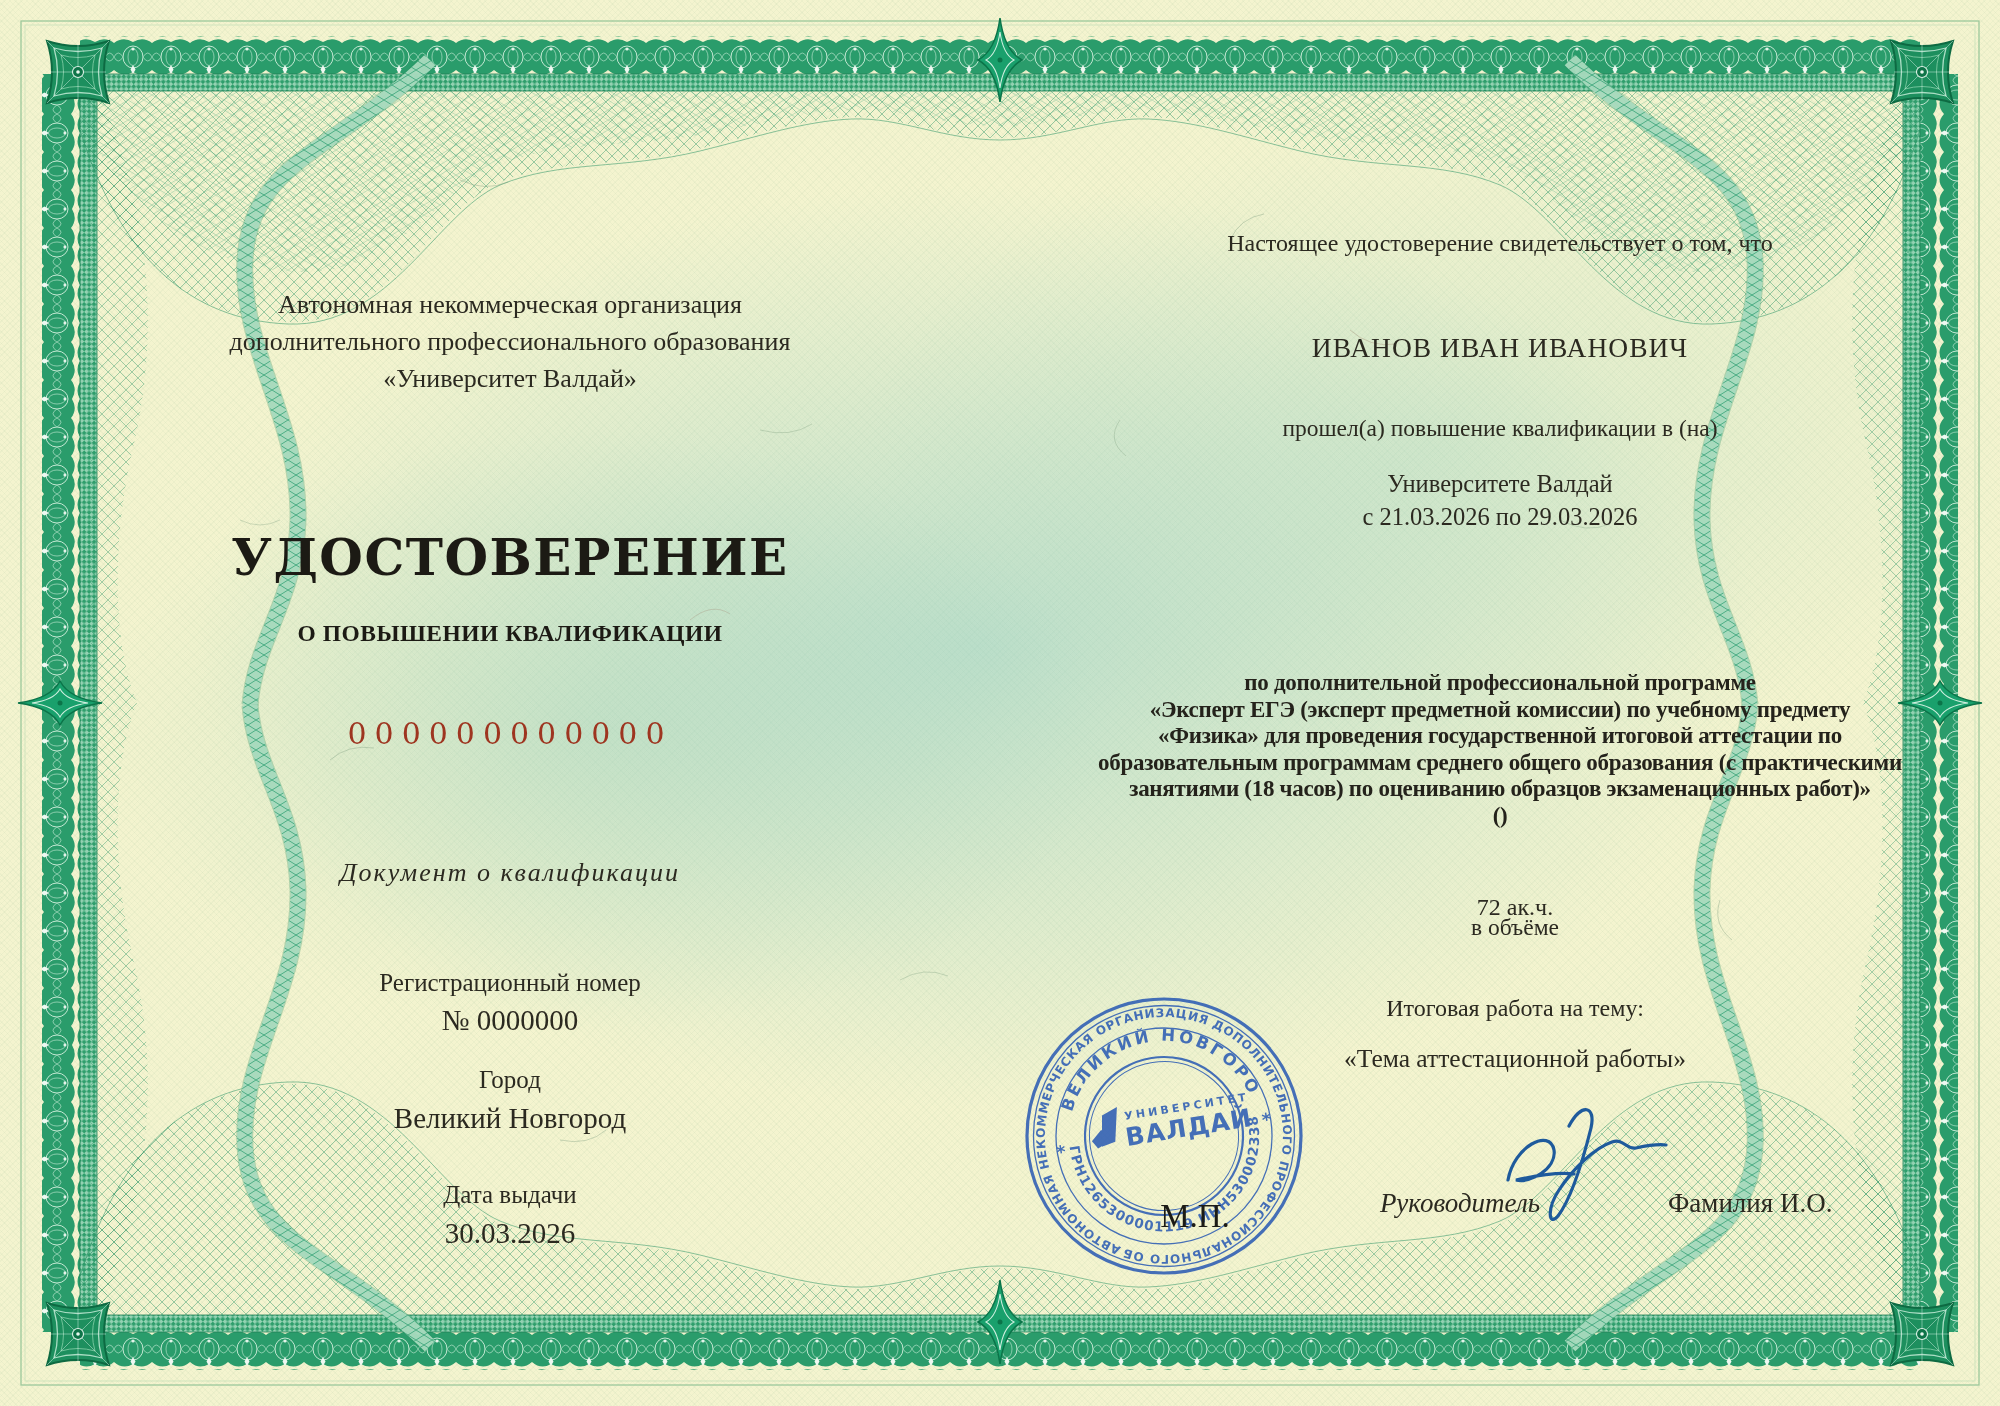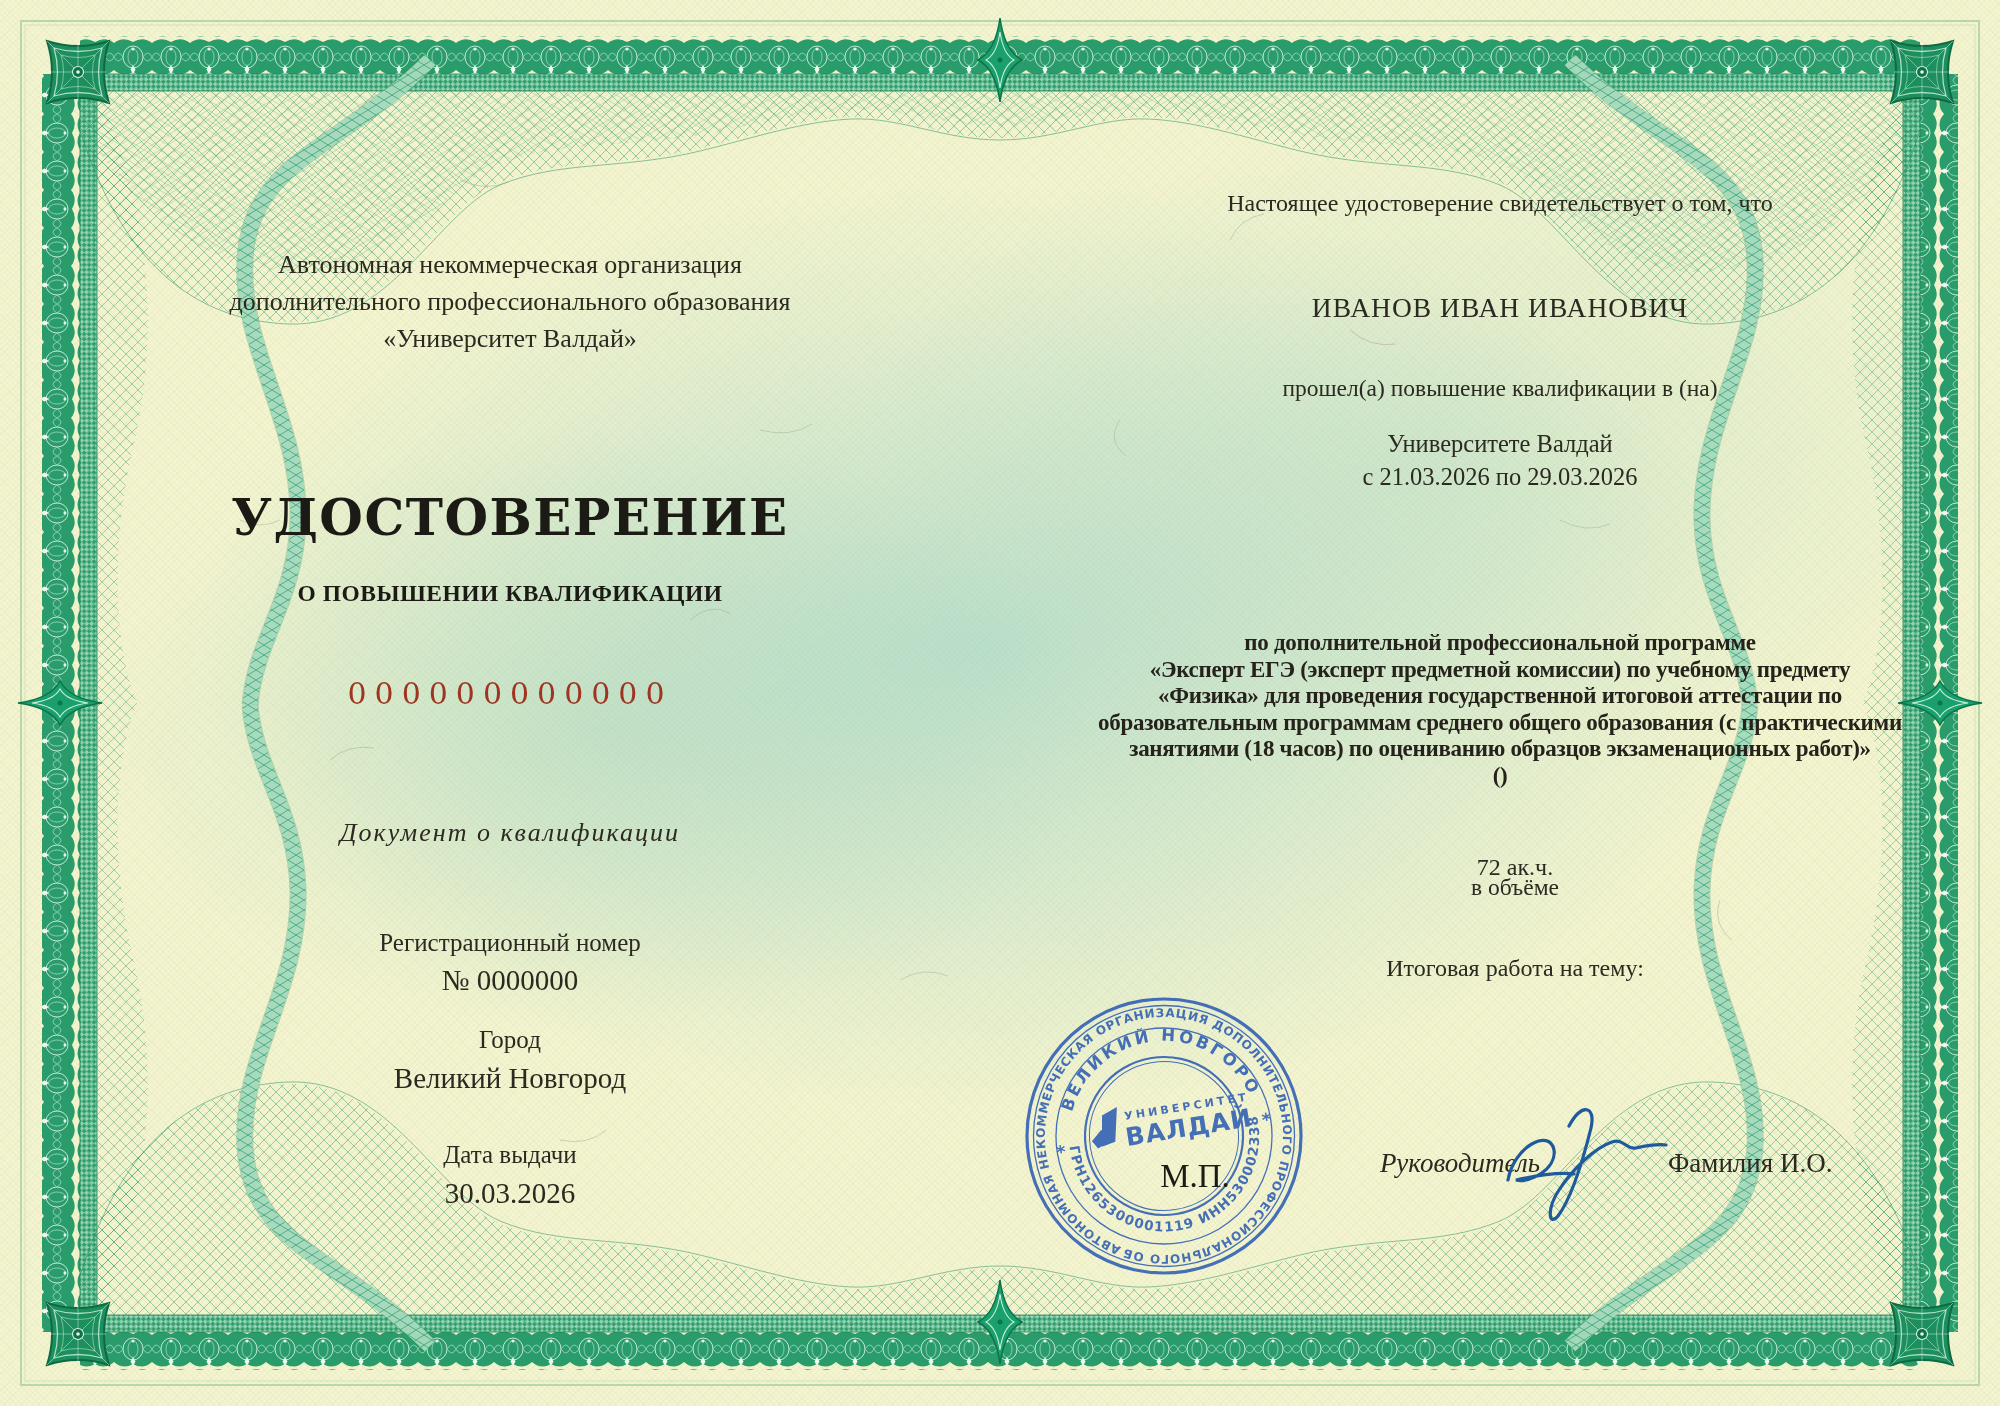--- a/index.html
+++ b/index.html
@@ -10,21 +10,21 @@
     background-image:
       radial-gradient(1150px 680px at 49% 46%, rgba(139,204,197,.52), rgba(139,204,197,0) 68%),
       radial-gradient(820px 460px at 72% 32%, rgba(150,208,192,.28), rgba(150,208,192,0) 70%),
       radial-gradient(720px 430px at 30% 52%, rgba(148,205,182,.32), rgba(148,205,182,0) 70%),
       repeating-linear-gradient(45deg, rgba(90,150,110,.05) 0 1px, transparent 1px 4px),
       repeating-linear-gradient(-45deg, rgba(90,150,110,.05) 0 1px, transparent 1px 4px);
     font-family:"Liberation Serif","DejaVu Serif",serif;
     color:#2b2920;
   }
   .abs{position:absolute;}
-  .t{position:absolute;text-align:center;}
+  .t{position:absolute;text-align:center;margin-top:40px;}
   .lcol{left:160px;width:700px;}
   .rcol{left:1040px;width:920px;}
   .org{top:246px;font-size:26px;line-height:37px;}
   .title{top:488px;font-size:50px;font-weight:bold;letter-spacing:1.5px;color:#1c1a14;font-family:"DejaVu Serif","Liberation Serif",serif;}
   .subtitle{top:580px;font-size:23.5px;font-weight:bold;letter-spacing:.5px;color:#1c1a14;}
   .formnum{top:676px;font-size:30px;letter-spacing:8px;color:#9e3520;font-family:"DejaVu Serif",serif;}
   .dockind{top:818px;font-size:26px;font-style:italic;letter-spacing:2px;}
   .lbl{font-size:25px;}
   .val{font-size:29px;}
   .reglbl{top:929px;} .regval{top:964px;}
@@ -192,20 +192,21 @@
     <div>«Эксперт ЕГЭ (эксперт предметной комиссии) по учебному предмету</div>
     <div>«Физика» для проведения государственной итоговой аттестации по</div>
     <div>образовательным программам среднего общего образования (с практическими</div>
     <div>занятиями (18 часов) по оцениванию образцов экзаменационных работ)»</div>
     <div>()</div>
   </div>
 
   <div class="t rcol vol-group vollbl">в объёме</div>
   <div class="t rcol vol-group volval">72 ак.ч.</div>
   <div class="t rcol vol-group worklbl">Итоговая работа на тему:</div>
+  <div class="t rcol vol-group workval">«Тема аттестационной работы»</div>
 
   <svg class="abs" style="left:1014px;top:986px" width="300" height="300" viewBox="-150 -150 300 300">
     <g transform="rotate(-9)" opacity="0.88" fill="none" stroke="#2d5db4">
       <circle r="137" stroke-width="3.2"></circle>
       <circle r="130.5" stroke-width="1.3"></circle>
       <circle r="108" stroke-width="1.3"></circle>
       <circle r="79" stroke-width="2.2"></circle>
       <circle r="74.5" stroke-width="1"></circle>
       <defs>
         <path id="oring" d="M-59.5,103.1 A119,119 0 1 1 59.5,-103.1 A119,119 0 1 1 -59.5,103.1"></path>

